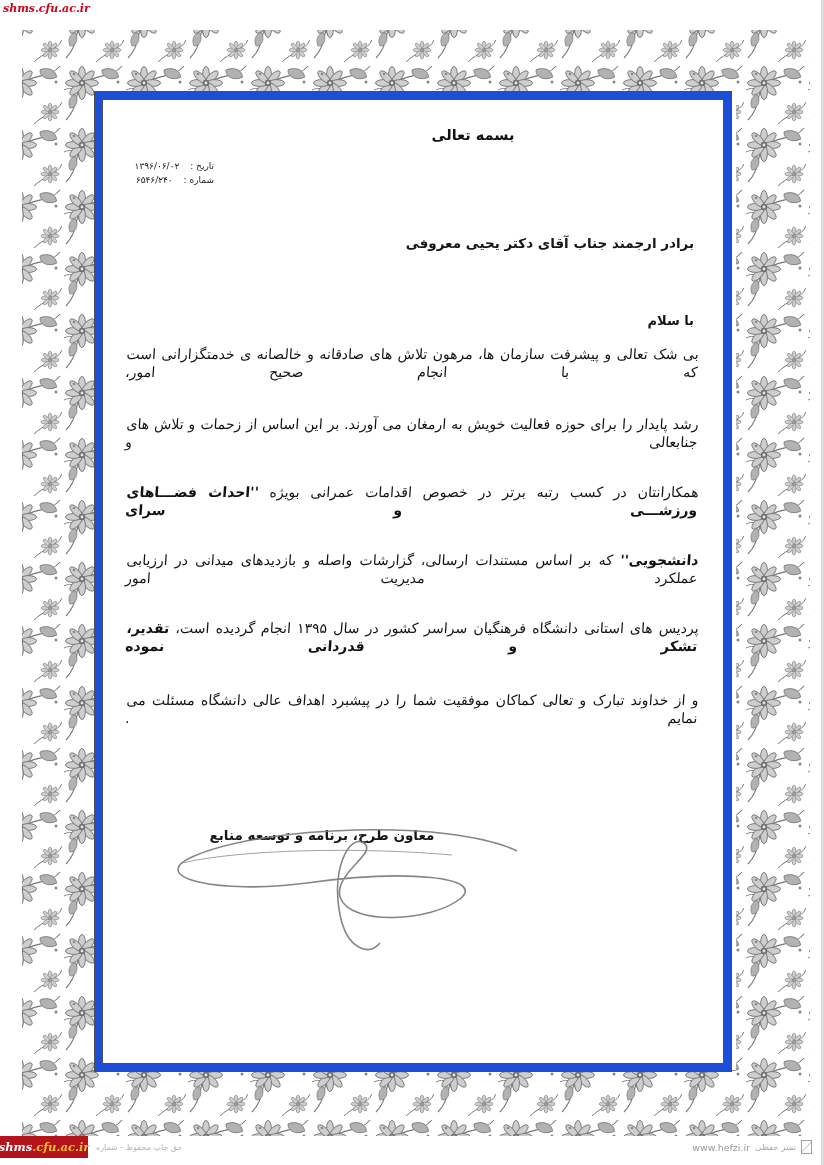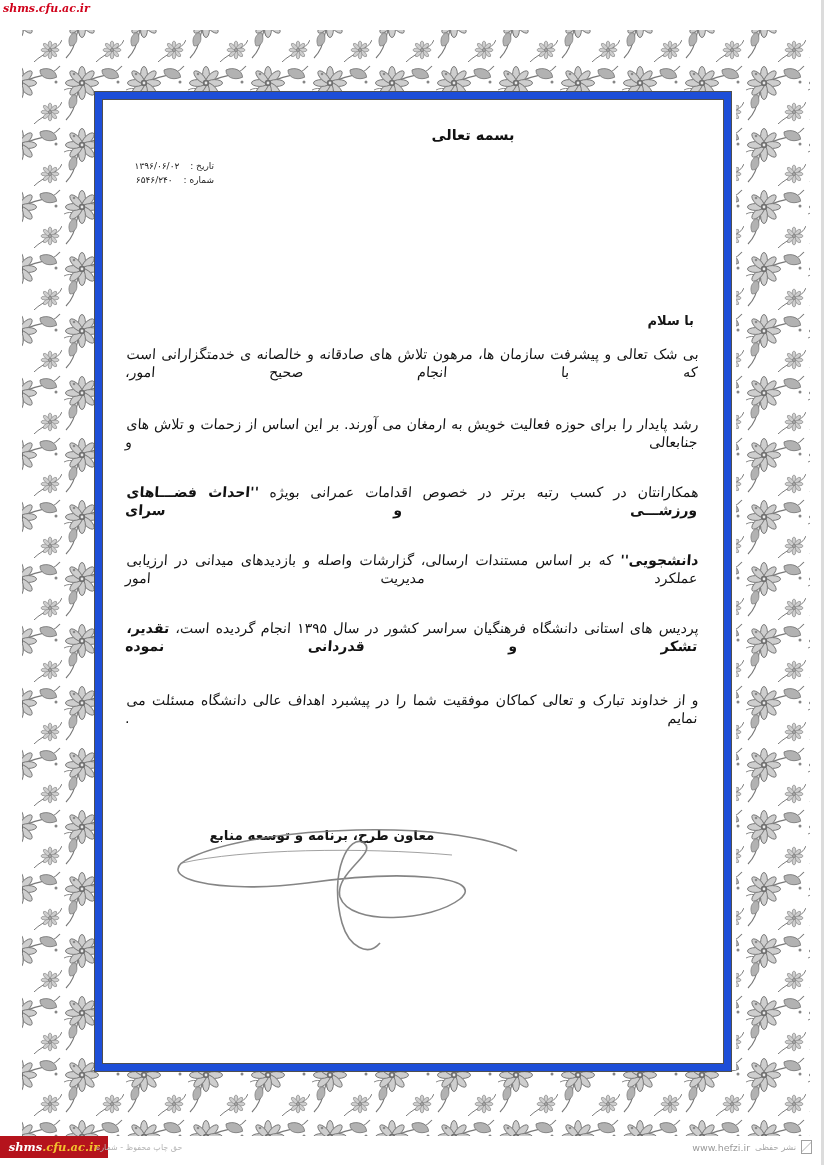--- a/index.html
+++ b/index.html
@@ -38,21 +38,21 @@
   .sig-name{font-weight:bold;font-size:15px;margin-bottom:17px;}
   .sig-title{font-weight:bold;font-size:13.5px;}
   .sig-scrawl{position:absolute;left:20px;top:712px;z-index:6;pointer-events:none;}
   
   .wm-topleft{
     position:absolute;left:3px;top:2px;z-index:7;
     font-family:"DejaVu Serif",serif;font-style:italic;font-weight:bold;
     font-size:11px;color:#d0021b;
   }
   .wm-box{
-    position:absolute;left:0;top:1136px;width:108px;height:22px;z-index:7;
+    position:absolute;left:0;top:1136px;width:88px;height:22px;z-index:7;
     background:#b5131c;display:flex;align-items:center;justify-content:center;
     font-family:"DejaVu Serif",serif;font-style:italic;font-weight:bold;font-size:11.5px;
   }
   .wm-box .site{color:#ffffff;}
   .wm-box .dom{color:#f2c12e;}
   .copyright-faint{
     position:absolute;left:96px;top:1143px;z-index:7;
     font-size:8px;color:#b3b3b3;direction:rtl;letter-spacing:1px;
   }
   .publisher{
@@ -121,20 +121,21 @@
       <div class="meta-row">
         <span class="lbl">تاریخ :</span>
         <span>۱۳۹۶/۰۶/۰۲</span>
       </div>
       <div class="meta-row">
         <span class="lbl">شماره :</span>
         <span>۶۵۴۶/۲۴۰</span>
       </div>
     </div>
 
+    <div class="abs rtl addressee1">برادر ارجمند جناب آقای دکتر یحیی معروفی</div>
 
     <div class="abs rtl salutation">با سلام</div>
 
     <div class="abs rtl body-line bl1">بی شک تعالی و پیشرفت سازمان ها، مرهون تلاش های صادقانه و خالصانه ی خدمتگزارانی است که با انجام صحیح امور،</div>
     <div class="abs rtl body-line bl2">رشد پایدار را برای حوزه فعالیت خویش به ارمغان می آورند. بر این اساس از زحمات و تلاش های جنابعالی و</div>
     <div class="abs rtl body-line bl3">
       <span>همکارانتان در کسب رتبه برتر در خصوص اقدامات عمرانی بویژه </span><span class="b">''احداث فضـــاهای ورزشـــی و سرای</span>
     </div>
     <div class="abs rtl body-line bl4">
       <span class="b">دانشجویی''</span><span> که بر اساس مستندات ارسالی، گزارشات واصله و بازدیدهای میدانی در ارزیابی عملکرد مدیریت امور</span>

